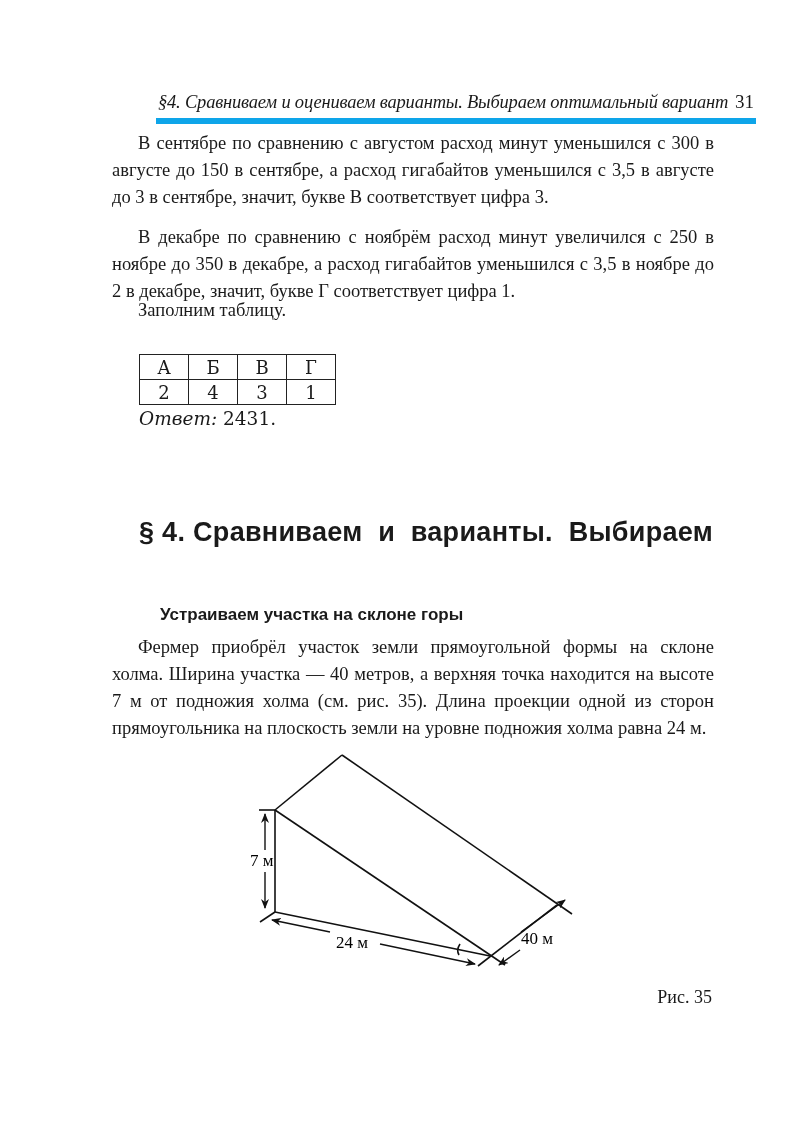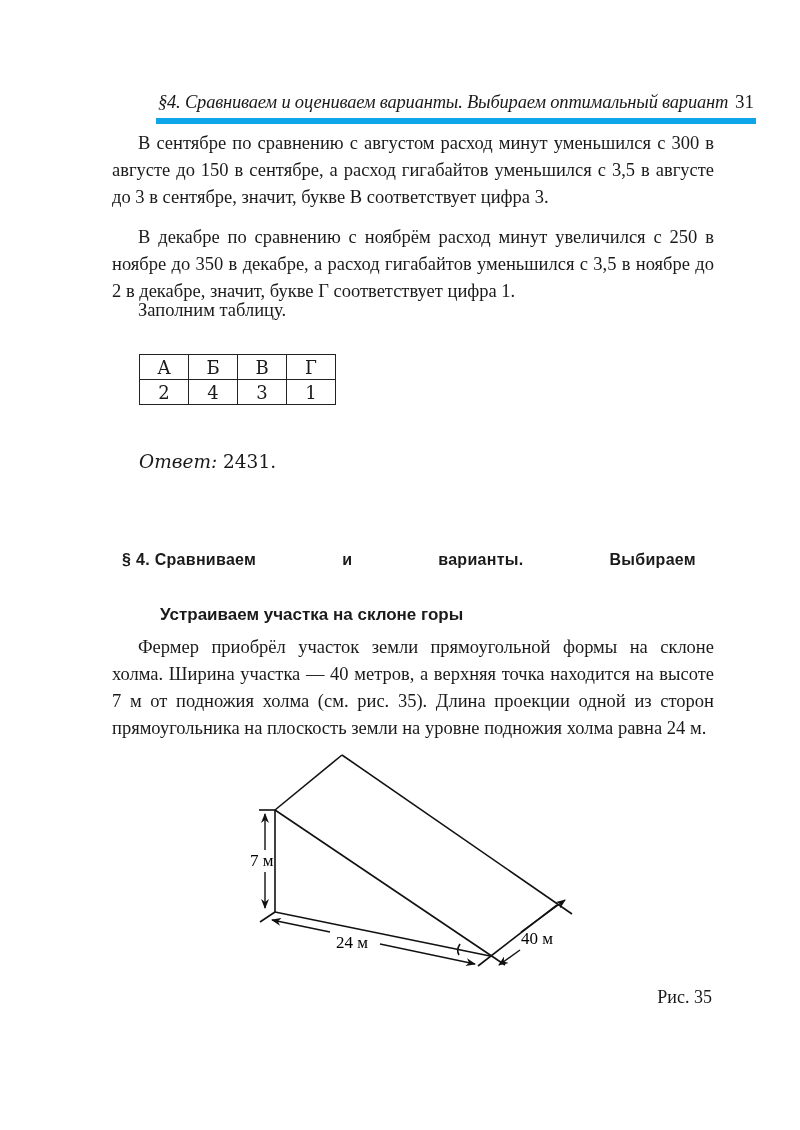--- a/index.html
+++ b/index.html
@@ -13,24 +13,24 @@
   .para { position: absolute; left: 112px; width: 602px; font-size: 18.5px; line-height: 27px;
           text-align: justify; }
   .para .indent { display: inline-block; width: 26px; }
   .p1 { top: 130px; }
   .p2 { top: 224px; }
   .p3 { top: 297px; }
   table.answer-table { position: absolute; left: 139px; top: 354px; border-collapse: collapse;
                        font-size: 18px; font-family: "DejaVu Serif", serif; }
   table.answer-table td { border: 1.5px solid #222; width: 48px; height: 24px; text-align: center;
                           padding: 0; }
-  .answer { position: absolute; left: 139px; top: 451px; font-size: 18.5px; font-family: "DejaVu Serif", serif; }
+  .answer { position: absolute; left: 139px; top: 408px; font-size: 18.5px; font-family: "DejaVu Serif", serif; }
   .answer em { font-style: italic; }
-  .section-heading { position: absolute; left: 122px; top: 516px; width: 574px; font-family: "Liberation Sans", "DejaVu Sans", sans-serif;
-                     font-weight: bold; font-size: 16px; line-height: 32px; letter-spacing: 0.3px; margin-top: 28px; }
+  .section-heading { position: absolute; left: 139px; top: 516px; width: 574px; font-family: "Liberation Sans", "DejaVu Sans", sans-serif;
+                     font-weight: bold; font-size: 27px; line-height: 32px; letter-spacing: 0.3px; }
   .section-heading .line1 { display: flex; justify-content: space-between; }
   .section-heading .line2 { padding-left: 40px; }
   .subheading { position: absolute; left: 160px; top: 605px; font-family: "Liberation Sans", "DejaVu Sans", sans-serif;
                 font-weight: bold; font-size: 17px; }
   .p4 { top: 634px; }
   .figure { position: absolute; left: 0; top: 740px; width: 800px; height: 280px; }
   .caption { position: absolute; left: 0; width: 712px; top: 987px; text-align: right; font-size: 18px; }
   .fig-label { font-family: "Liberation Serif", serif; font-size: 17px; }
 </style>
 </head>

